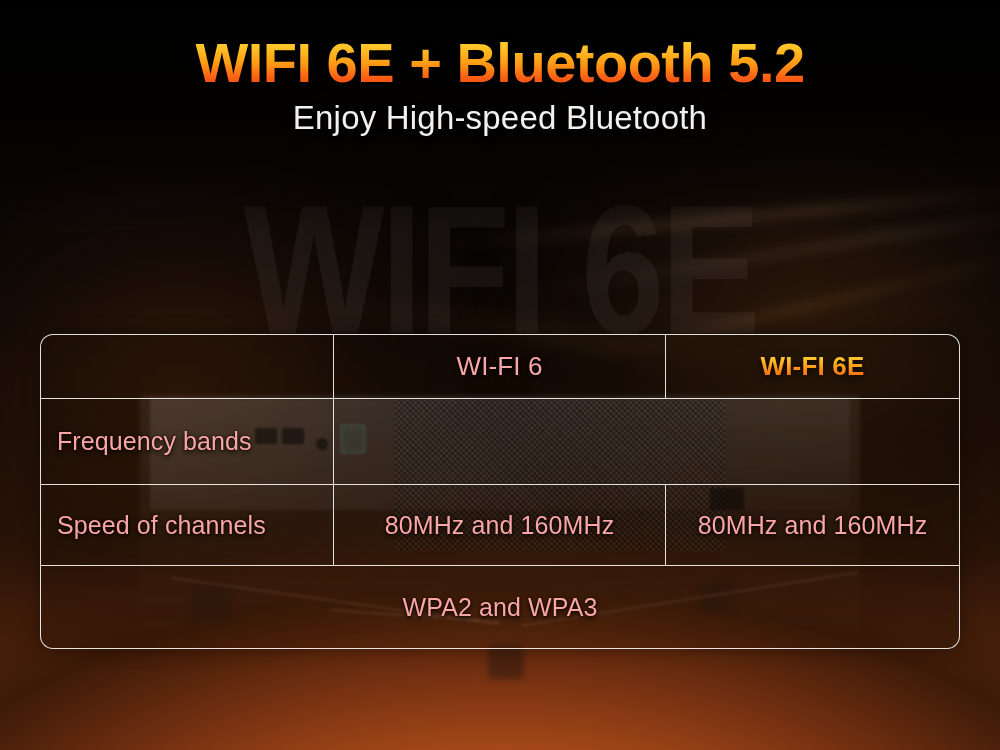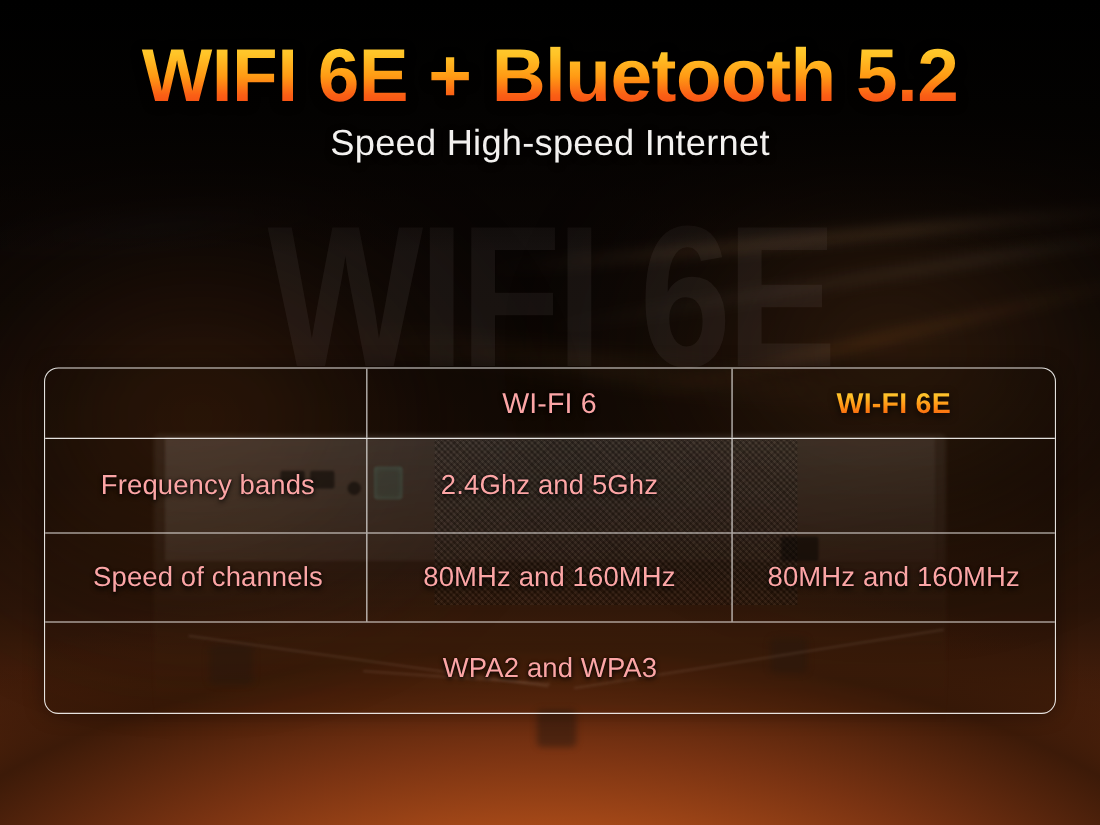--- a/index.html
+++ b/index.html
@@ -165,21 +165,21 @@
   }
 
   
   .title-block {
     position: absolute;
     left: 0; right: 0; top: 34px;
     text-align: center;
   }
   .hero-title {
     margin: 0;
-    font-size: 68px;
+    font-size: 56px;
     font-weight: 700;
     line-height: 1.05;
     letter-spacing: -0.5px;
     background: linear-gradient(180deg, #ffd23c 0%, #ffc427 22%, #ff9a14 50%, #fa5f15 74%, #f23f12 100%);
     -webkit-background-clip: text;
     background-clip: text;
     color: transparent;
     -webkit-text-fill-color: transparent;
     filter: drop-shadow(0 2px 5px rgba(0,0,0,0.85));
     white-space: nowrap;
@@ -238,21 +238,21 @@
 
   .cell {
     display: flex;
     align-items: center;
     box-sizing: border-box;
     padding: 0 12px;
   }
   .cell.c-label {
     width: 293px;
     flex: 0 0 293px;
-    justify-content: center;
+    justify-content: flex-start;
     padding-left: 16px;
     border-right: 1.6px solid rgba(250,248,246,0.90);
   }
   .cell.c-wifi6 {
     width: 332px;
     flex: 0 0 332px;
     justify-content: center;
     border-right: 1.6px solid rgba(250,248,246,0.90);
   }
   .cell.c-wifi6e {
@@ -327,21 +327,21 @@
   <div class="streak s5"></div>
   <div class="streak s1"></div>
   <div class="streak s2"></div>
   <div class="streak s3"></div>
   <div class="streak s4"></div>
 
   <div class="bg-dark-top"></div>
 
   <div class="title-block">
     <h1 class="hero-title">WIFI 6E + Bluetooth 5.2</h1>
-    <p class="hero-sub">Speed High-speed Internet</p>
+    <p class="hero-sub">Enjoy High-speed Bluetooth</p>
   </div>
 
 
   <div class="spec-table">
 
     <div class="spec-row header-row">
       <div class="cell c-label">
         <span class="txt-white hdr"></span>
       </div>
       <div class="cell c-wifi6">
@@ -349,23 +349,20 @@
       </div>
       <div class="cell c-wifi6e">
         <span class="txt-grad">WI-FI 6E</span>
       </div>
     </div>
 
     <div class="spec-row r-freq">
       <div class="cell c-label">
         <span class="txt-white">Frequency bands</span>
       </div>
-      <div class="cell c-wifi6">
-        <span class="txt-white">2.4Ghz and 5Ghz</span>
-      </div>
     </div>
 
     <div class="spec-row r-chan">
       <div class="cell c-label">
         <span class="txt-white">Speed of channels</span>
       </div>
       <div class="cell c-wifi6">
         <span class="txt-white">80MHz and 160MHz</span>
       </div>
       <div class="cell c-wifi6e">

